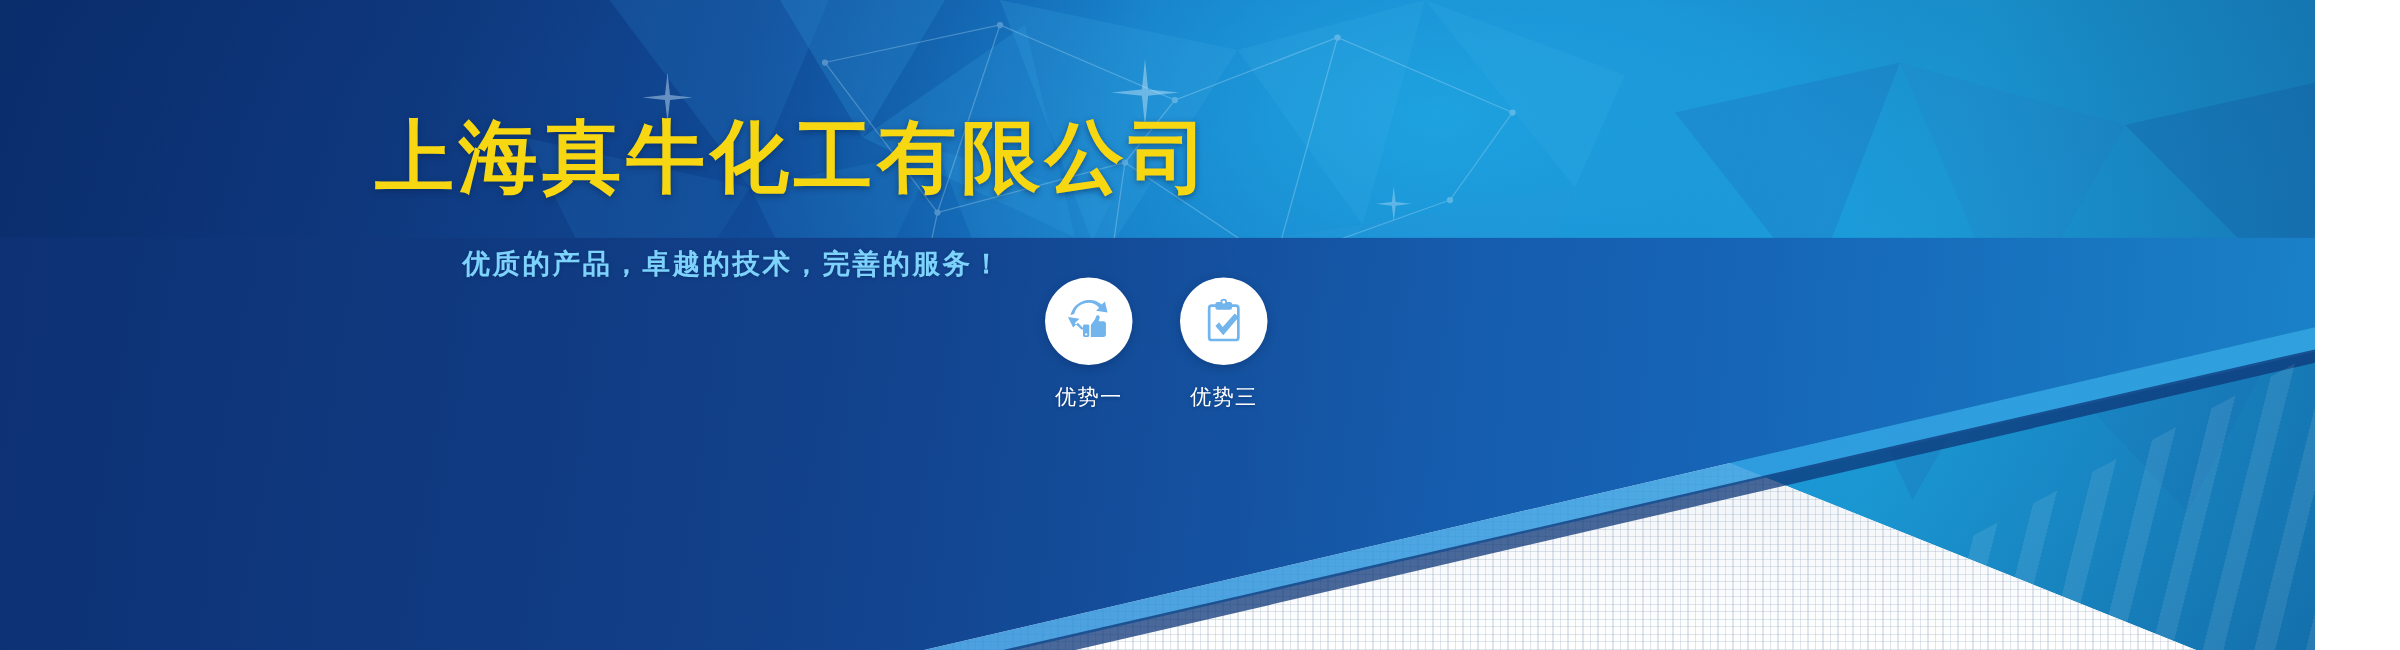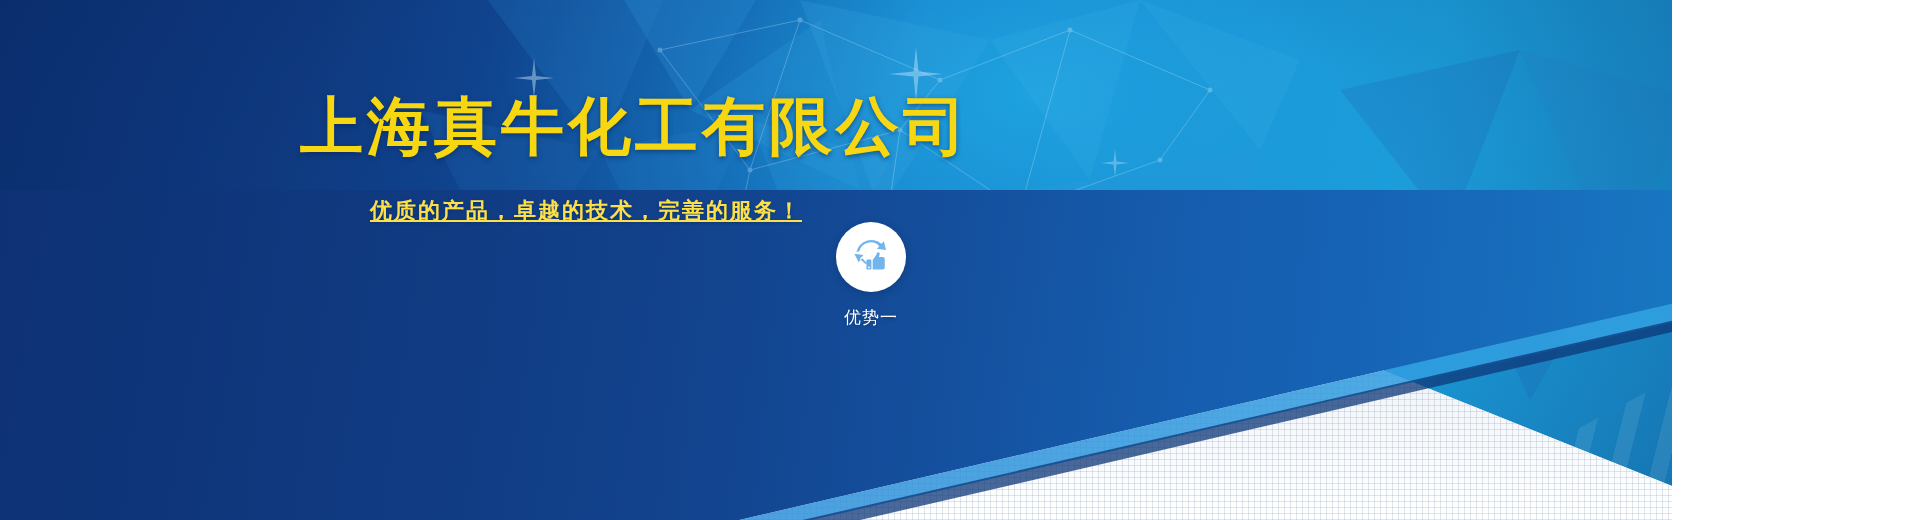--- a/index.html
+++ b/index.html
@@ -1,20 +1,19 @@
 <!DOCTYPE html>
 <html><head>
 <meta charset="utf-8">
 <style>
   html,body{margin:0;padding:0;background:#fff;}
   #banner{
-    position:relative;width:1648px;height:520px;overflow:hidden;
+    position:relative;width:1852px;height:520px;overflow:hidden;
     font-family:"Liberation Sans","DejaVu Sans",sans-serif;
     background:#0f3f8c;
-    padding-left:24px;
   }
   
   .bg-base{
     position:absolute;inset:0;
     background:
       radial-gradient(ellipse 900px 520px at 62% 18%, #1ea2e0 0%, rgba(30,162,224,0) 62%),
       linear-gradient(105deg,#123f8e 0%,#134591 18%,#1260b4 42%,#1784cb 64%,#1b9cd8 80%,#1a8ed0 100%);
   }
   .vignette{
     position:absolute;inset:0;
@@ -78,23 +77,22 @@
   .title{
     position:absolute;left:300px;top:93px;
     font-size:63px;font-weight:700;letter-spacing:4px;
     color:#f7d711;
     text-shadow:0 2px 5px rgba(6,36,84,.55);
     white-space:nowrap;line-height:1.05;
   }
   .subtitle{
     position:absolute;left:370px;top:196px;
     font-size:22px;font-weight:700;letter-spacing:2px;
-    color:#fde047;white-space:nowrap;
+    color:#7dd3fc;white-space:nowrap;
     text-shadow:0 1px 3px rgba(6,36,84,.45);
-    text-decoration:underline;
   }
   .features{
     position:absolute;left:836px;top:222px;
     display:flex;gap:38px;
   }
   .feature{width:70px;display:flex;flex-direction:column;align-items:center;justify-content:flex-end;}
   .circle{
     width:70px;height:70px;border-radius:50%;
     background:#ffffff;
     display:flex;align-items:center;justify-content:center;
@@ -224,17 +222,33 @@
               <path d="M30 22 L26 27.5 L26 39 L38 39 A2.5 2.5 0 0 0 40.5 36.5 L40.5 26.5 A2.5 2.5 0 0 0 38 24 L33.5 24 L34.5 20.5 A2 2 0 0 0 31.5 18.5 Z"></path>
               <rect x="18.5" y="27" width="6" height="12" rx="1.4"></rect>
               <circle cx="21.5" cy="36.5" r="1.1" fill="#ffffff"></circle>
             </g>
           </svg>
         </div>
         <div class="feat-label">优势一</div>
       </div>
 
 
+      <div class="feature">
+        <div class="circle">
+          <svg viewBox="0 0 48 48">
+            <g fill="none" stroke="#72b4ec" stroke-width="2.6">
+              <rect x="10" y="9" width="28" height="33" rx="2.5"></rect>
+            </g>
+            <g fill="#72b4ec">
+              <rect x="16" y="5.5" width="16" height="7.5" rx="2"></rect>
+              <circle cx="24" cy="5.5" r="3.2"></circle>
+              <circle cx="24" cy="5.5" r="1.5" fill="#ffffff"></circle>
+              <path d="M16 28.5 L19.5 25 L23 29.5 L34.5 16.5 L38.5 20 L23.5 37.5 Z"></path>
+            </g>
+          </svg>
+        </div>
+        <div class="feat-label">优势三</div>
+      </div>
 
 
     </div>
   </div>
 </div>
 
 </body></html>

